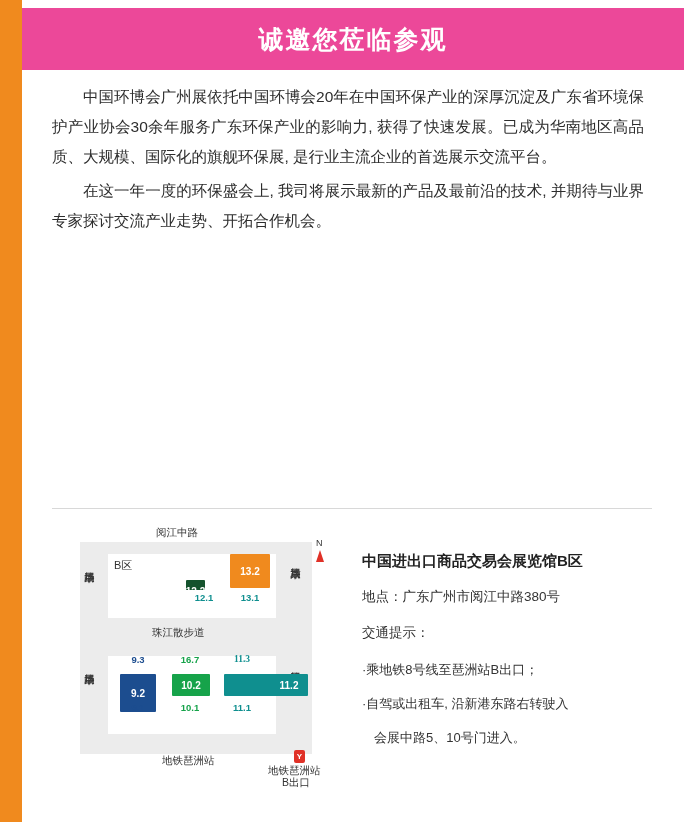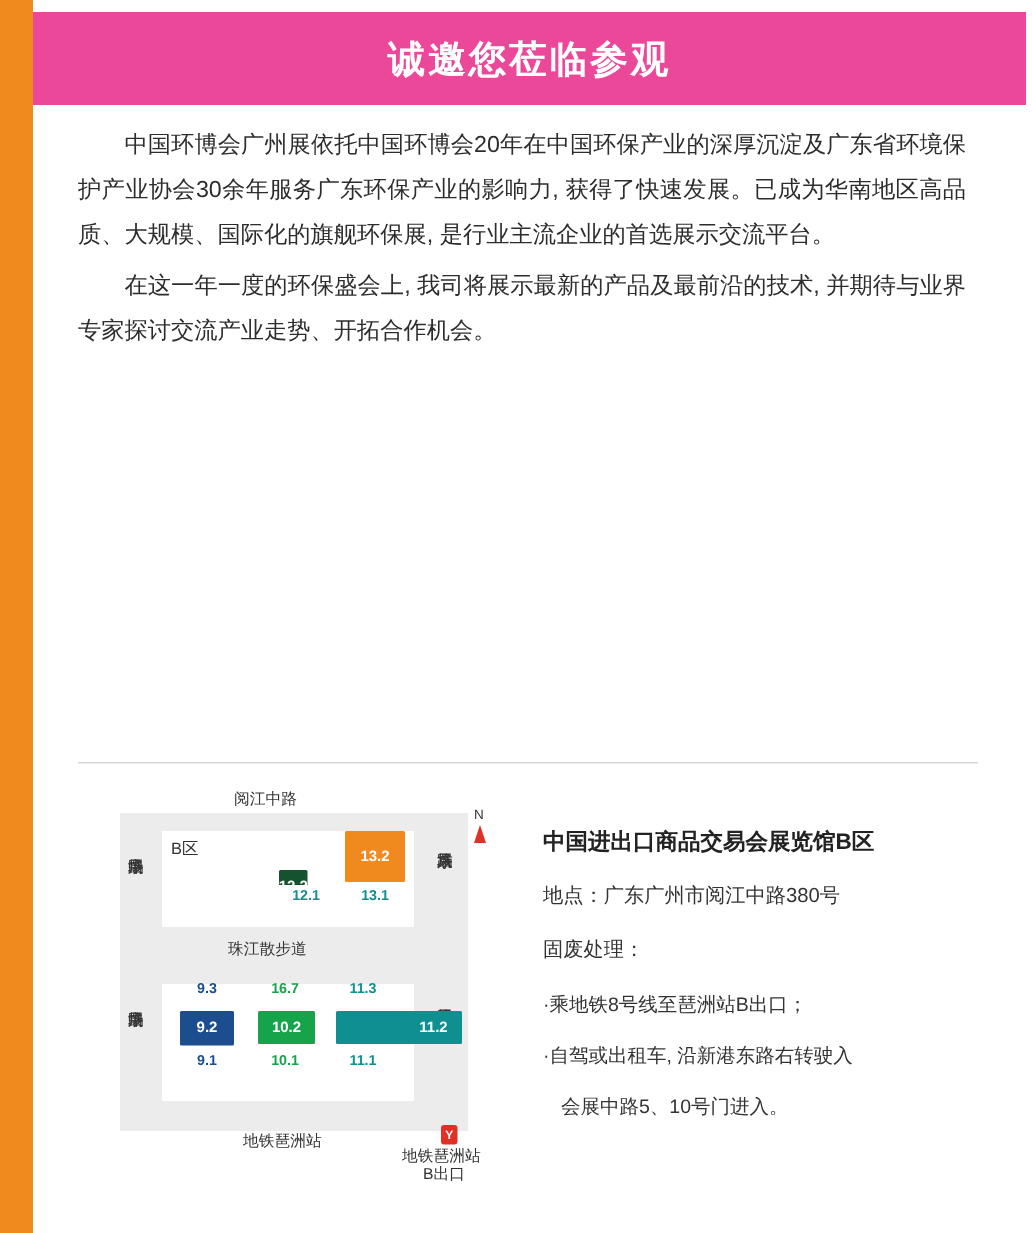--- a/index.html
+++ b/index.html
@@ -227,40 +227,40 @@
 
     <div class="map-label" style="left:108px; top:102px;">珠江散步道</div>
 
     <div class="hall" style="left:142px; top:56px; width:19px; height:22px; background:#14532d;">12.2</div>
     <div class="hall" style="left:186px; top:30px; width:40px; height:34px; background:#f08a1e;">13.2</div>
     <div class="hall-num" style="left:142px; top:66px; width:36px; height:14px; color:#0f8f8f; background:#ffffff;">12.1</div>
     <div class="hall-num" style="left:186px; top:66px; width:40px; height:14px; color:#0f8f8f; background:#ffffff;">13.1</div>
 
     <div class="hall-num" style="left:78px; top:128px; width:32px; height:14px; color:#1c4d8f;">9.3</div>
     <div class="hall-num" style="left:130px; top:128px; width:32px; height:14px; color:#16a34a;">16.7</div>
-    <div class="hall-num" style="left:182px; top:128px; width:32px; height:14px; color:#0f8f8f;">11.3</div>
-
-    <div class="hall" style="left:76px; top:150px; width:36px; height:23px; background:#1c4d8f;">9.2</div>
+    <div class="hall-num" style="left:182px; top:128px; width:32px; height:14px; color:#0f8f8f;font-family:Liberation Serif, serif;">11.3</div>
+
+    <div class="hall" style="left:76px; top:150px; width:36px; height:38px; background:#1c4d8f;">9.2</div>
     <div class="hall" style="left:128px; top:150px; width:38px; height:22px; background:#16a34a;">10.2</div>
     <div class="hall" style="left:180px; top:150px; width:38px; height:22px; background:#0f8f8f;padding-left:46px;">11.2</div>
 
     <div class="hall-num" style="left:78px; top:176px; width:32px; height:14px; color:#1c4d8f;">9.1</div>
     <div class="hall-num" style="left:130px; top:176px; width:32px; height:14px; color:#16a34a;">10.1</div>
     <div class="hall-num" style="left:182px; top:176px; width:32px; height:14px; color:#0f8f8f;">11.1</div>
 
     <div class="map-label" style="left:118px; top:230px;">地铁琶洲站</div>
 
     <div class="pin" style="left:250px; top:226px;">Y</div>
     <div class="map-label" style="left:224px; top:240px;">地铁琶洲站</div>
     <div class="map-label" style="left:238px; top:252px;">B出口</div>
   </div>
 
   <div class="info">
     <h3>中国进出口商品交易会展览馆B区</h3>
     <p class="line">地点：广东广州市阅江中路380号</p>
-    <p class="line">固废处理：</p>
+    <p class="line">交通提示：</p>
     <p class="sub">·乘地铁8号线至琶洲站B出口；</p>
     <p class="sub">·自驾或出租车, 沿新港东路右转驶入</p>
     <p class="sub" style="padding-left:12px;">会展中路5、10号门进入。</p>
   </div>
 
   <div class="right-edge"></div>
 </div>
 
 </body></html>

